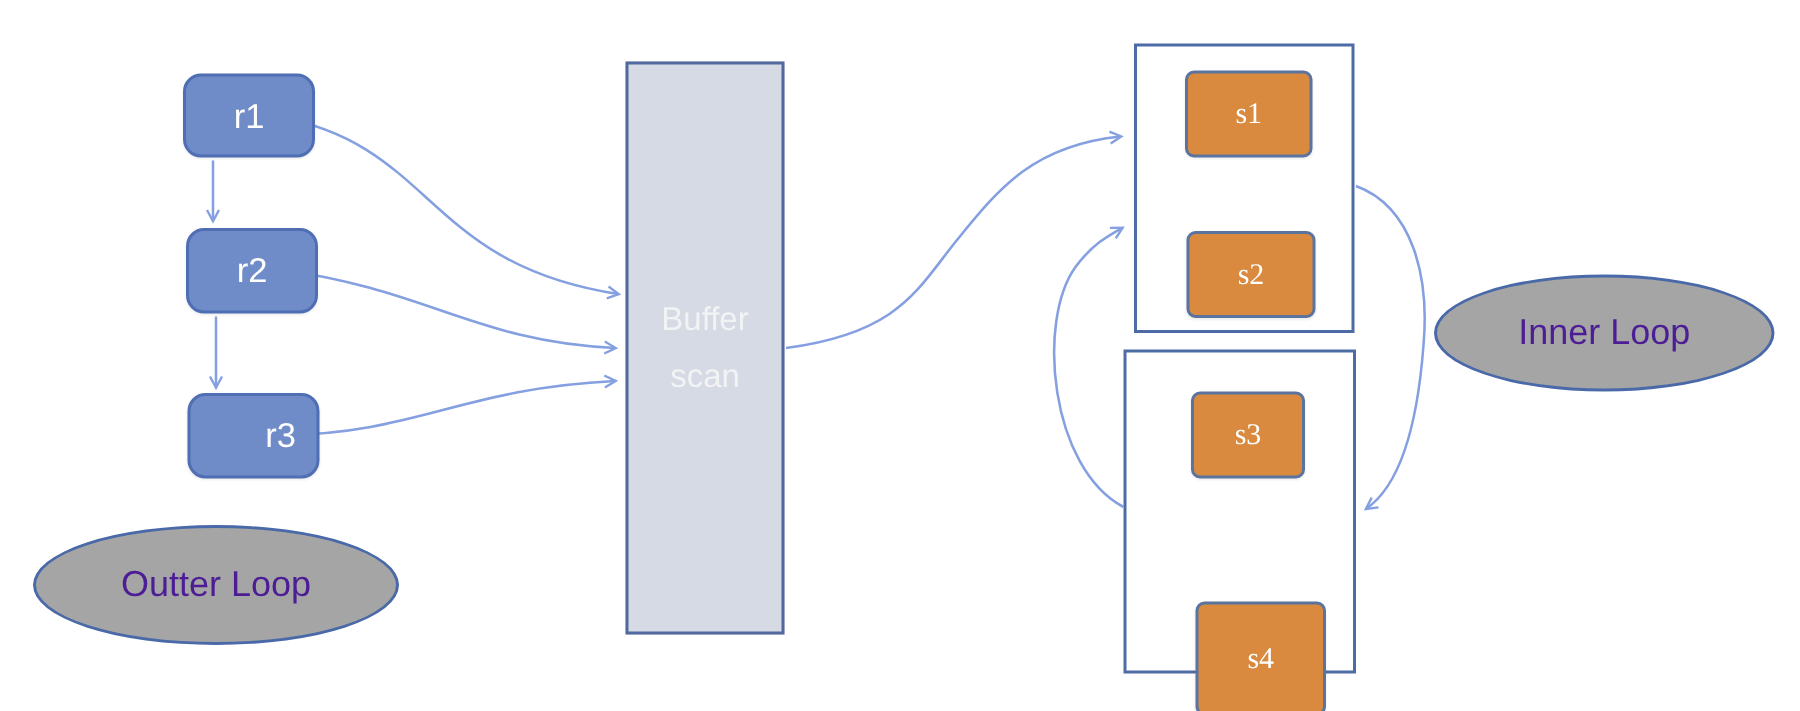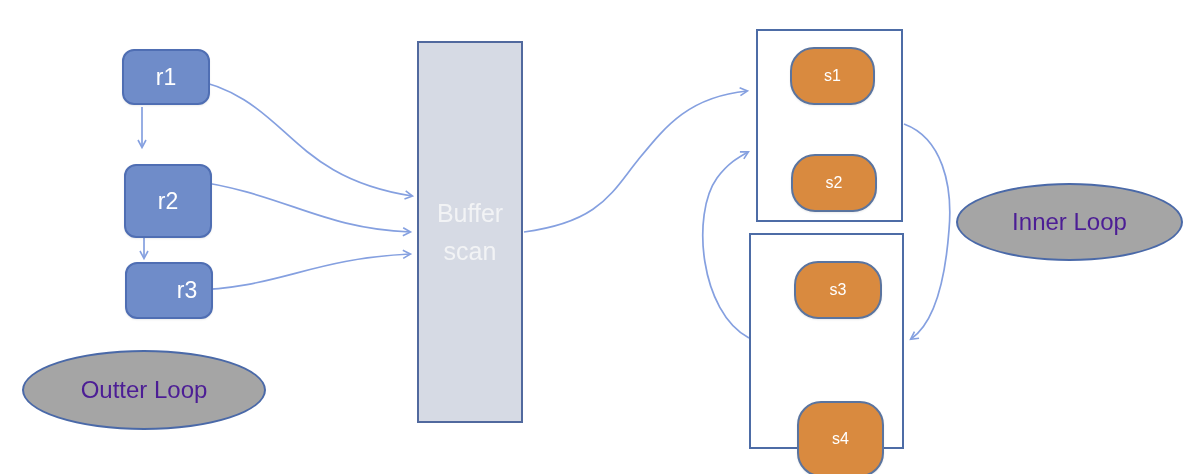--- a/index.html
+++ b/index.html
@@ -14,26 +14,26 @@
   .node{
     position:absolute;z-index:2;
     display:flex;align-items:center;justify-content:center;
     color:#ffffff;box-sizing:border-box;
   }
   .blue-node{
     background:#6f8cc9;border:2px solid #4f6eb3;border-radius:12px;
     font-size:23px;box-shadow:0 1px 2px rgba(0,0,0,0.08);margin-left:24px;
   }
   .orange-node{
-    background:#d98a3f;border:2px solid #5a749f;border-radius:24px;
-    font-size:16px;box-shadow:0 1px 2px rgba(0,0,0,0.08);
+    background:#d98a3f;border:2px solid #5a749f;border-radius:6px;
+    font-size:20px;box-shadow:0 1px 2px rgba(0,0,0,0.08);font-family:Liberation Serif, serif;
   }
   .buffer-rect{
     background:#d6dae4;border:2.5px solid #51699e;
-    flex-direction:column;color:#f2f3f5;font-size:25px;line-height:38px;
+    flex-direction:column;color:#f2f3f5;font-size:22px;line-height:38px;
   }
   .group-box{
     position:absolute;z-index:1;background:#ffffff;
     border:2.5px solid #4d6ca6;box-sizing:border-box;
   }
   .loop-ellipse{
     position:absolute;z-index:2;
     display:flex;align-items:center;justify-content:center;
     background:#a5a5a5;border:2.5px solid #4a69a8;border-radius:50%;
     color:#4c1d95;font-size:24px;box-sizing:border-box;
@@ -60,21 +60,21 @@
       <path d="M832,107 L832,149" marker-end="url(#arrowV)"></path>
       <path d="M838,321 L838,367" marker-end="url(#arrowV)"></path>
       <path d="M749,338 C700,312 691,214 717,178 C728,163 739,157 748,152" marker-end="url(#arrowV)"></path>
       <path d="M904,124 C942,138 953,185 949,230 C945,283 934,323 911,339" marker-end="url(#arrowV)"></path>
     </g>
   </svg>
 
   <div class="node blue-node" style="left:98px;top:49px;width:88px;height:56px;">
     <span>r1</span>
   </div>
-  <div class="node blue-node" style="left:100px;top:164px;width:88px;height:74px;">
+  <div class="node blue-node" style="left:100px;top:152px;width:88px;height:57px;">
     <span>r2</span>
   </div>
   <div class="node blue-node" style="left:101px;top:262px;width:88px;height:57px;padding-left:36px;">
     <span>r3</span>
   </div>
 
   <div class="loop-ellipse" style="left:22px;top:350px;width:244px;height:80px;">
     <span>Outter Loop</span>
   </div>
 
@@ -85,21 +85,21 @@
 
   <div class="group-box" style="left:756px;top:29px;width:147px;height:193px;"></div>
   <div class="group-box" style="left:749px;top:233px;width:155px;height:216px;"></div>
 
   <div class="node orange-node" style="left:790px;top:47px;width:85px;height:58px;">
     <span>s1</span>
   </div>
   <div class="node orange-node" style="left:747px;top:154px;width:86px;height:58px;margin-left:44px;">
     <span>s2</span>
   </div>
-  <div class="node orange-node" style="left:794px;top:261px;width:88px;height:58px;">
+  <div class="node orange-node" style="left:794px;top:261px;width:76px;height:58px;">
     <span>s3</span>
   </div>
   <div class="node orange-node" style="left:797px;top:381px;width:87px;height:76px;margin-top:20px;">
     <span>s4</span>
   </div>
 
   <div class="loop-ellipse" style="left:956px;top:183px;width:227px;height:78px;">
     <span>Inner Loop</span>
   </div>
 

